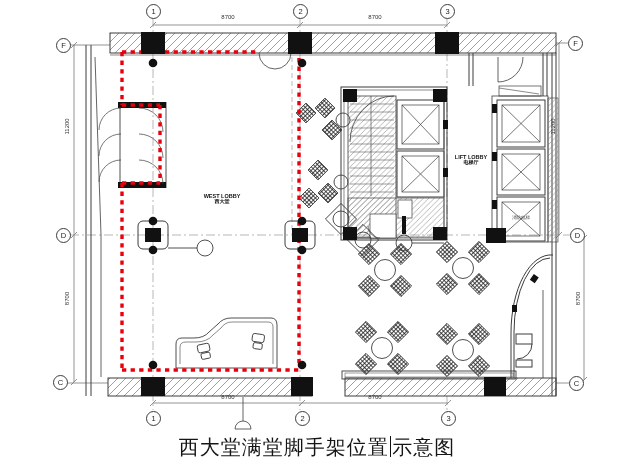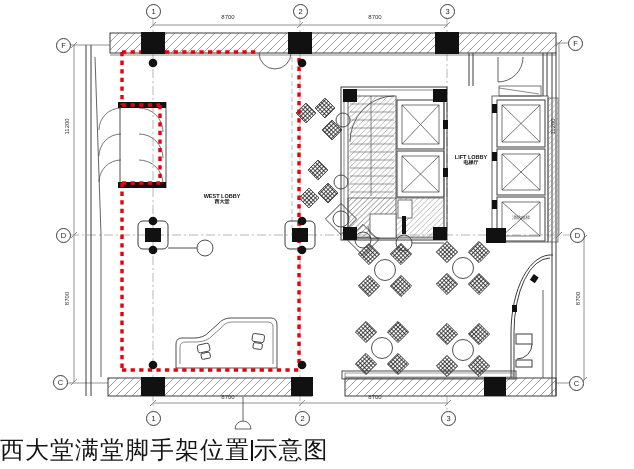--- a/index.html
+++ b/index.html
@@ -8,22 +8,22 @@
   svg{position:absolute;left:0;top:0;}
   .txt{position:absolute;color:#2c2c2c;line-height:1.15;white-space:nowrap;}
   .dim{font-size:6px;color:#333;}
   .vdim{transform:rotate(-90deg);transform-origin:center;text-align:center;width:40px;}
   .bubble{position:absolute;width:13px;height:13px;border:1px solid #3d3d3d;border-radius:50%;
           background:#fff;font-size:7.5px;line-height:13px;text-align:center;color:#222;}
   .roomlbl{font-weight:bold;text-align:center;color:#111;}
   .roomlbl .en{font-size:5.5px;letter-spacing:0;}
   .roomlbl .cn{font-size:5px;}
   .tinylbl{font-size:4.5px;color:#444;text-align:center;}
-  #caption{position:absolute;left:0;right:0;top:434px;text-align:left;
-           font-family:"Liberation Serif","DejaVu Serif",serif;font-size:24px;color:#151515;
+  #caption{position:absolute;left:0;right:0;top:434px;text-align:center;
+           font-family:"Liberation Serif","DejaVu Serif",serif;font-size:20px;color:#151515;
            letter-spacing:1px;}
   #caption .cursor{display:inline-block;width:1.5px;height:21px;background:#111;
            vertical-align:-3px;margin:0 1px;}
 </style>
 </head>
 <body>
 
 <div id="canvas">
 
 <svg width="634" height="469" viewBox="0 0 634 469">

